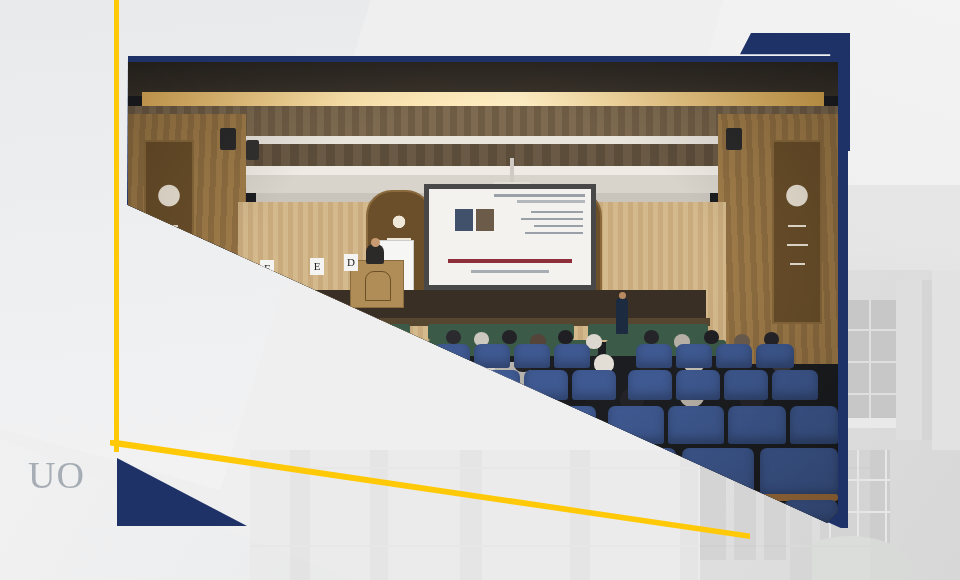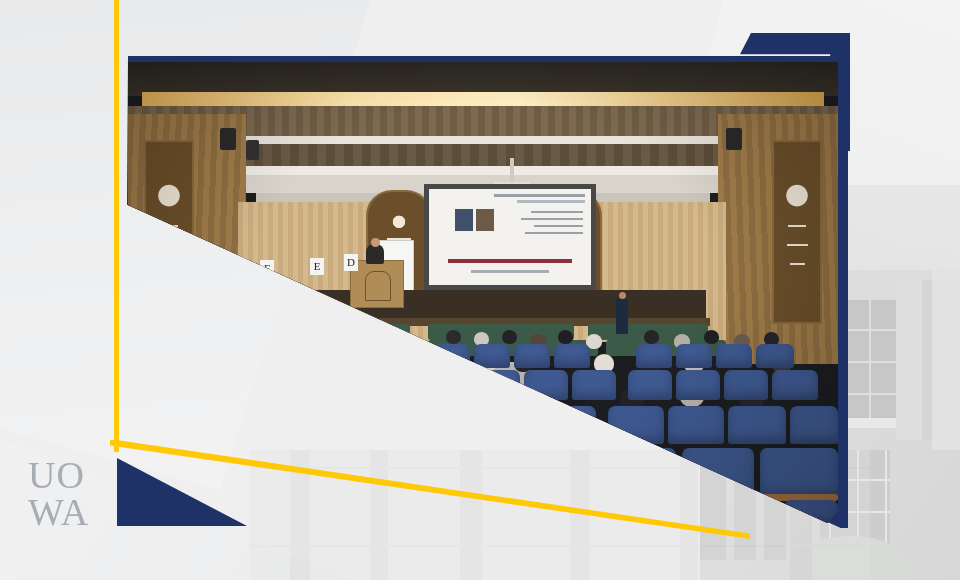--- a/index.html
+++ b/index.html
@@ -475,16 +475,15 @@
           </div>
           <div class="wm-sub">UNIVERSITY OF WARITH AL-ANBIYAA</div>
         </div>
 
       </div>
     </div>
   </div>
 
   <div class="uowa">
     <div class="r1">UO</div>
-    <div class="r2">WA</div>
   </div>
 
 </div>
 
 </body></html>

